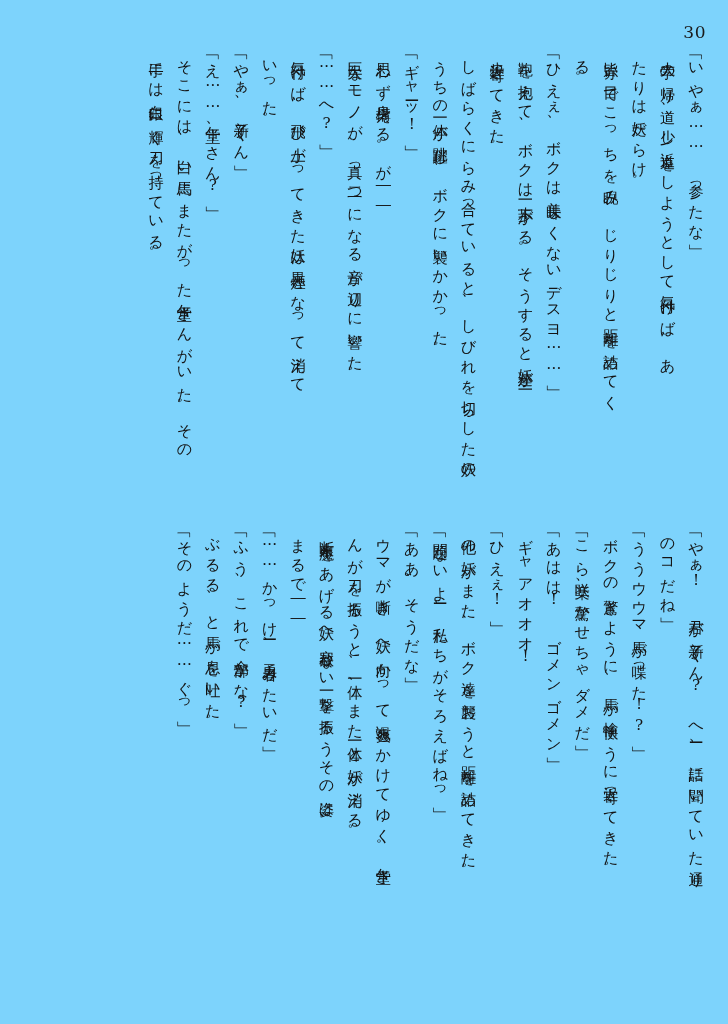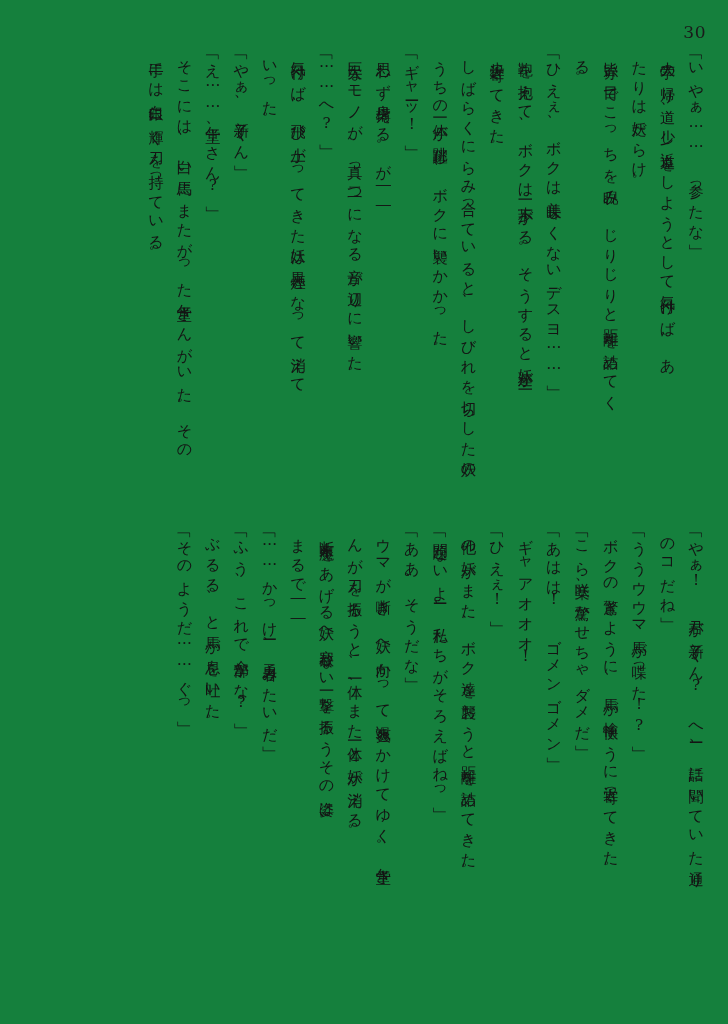--- a/index.html
+++ b/index.html
@@ -4,21 +4,21 @@
 <style>
   html, body {
     margin: 0;
     padding: 0;
     background: #ffffff;
   }
   #page {
     position: relative;
     width: 728px;
     height: 1024px;
-    background: #15803d;
+    background: #7dd3fc;
     overflow: hidden;
     font-family: "DejaVu Serif", "Liberation Serif", serif;
     color: #000000;
   }
 
   
   #page-number {
     position: absolute;
     top: 24px;
     right: 22px;

